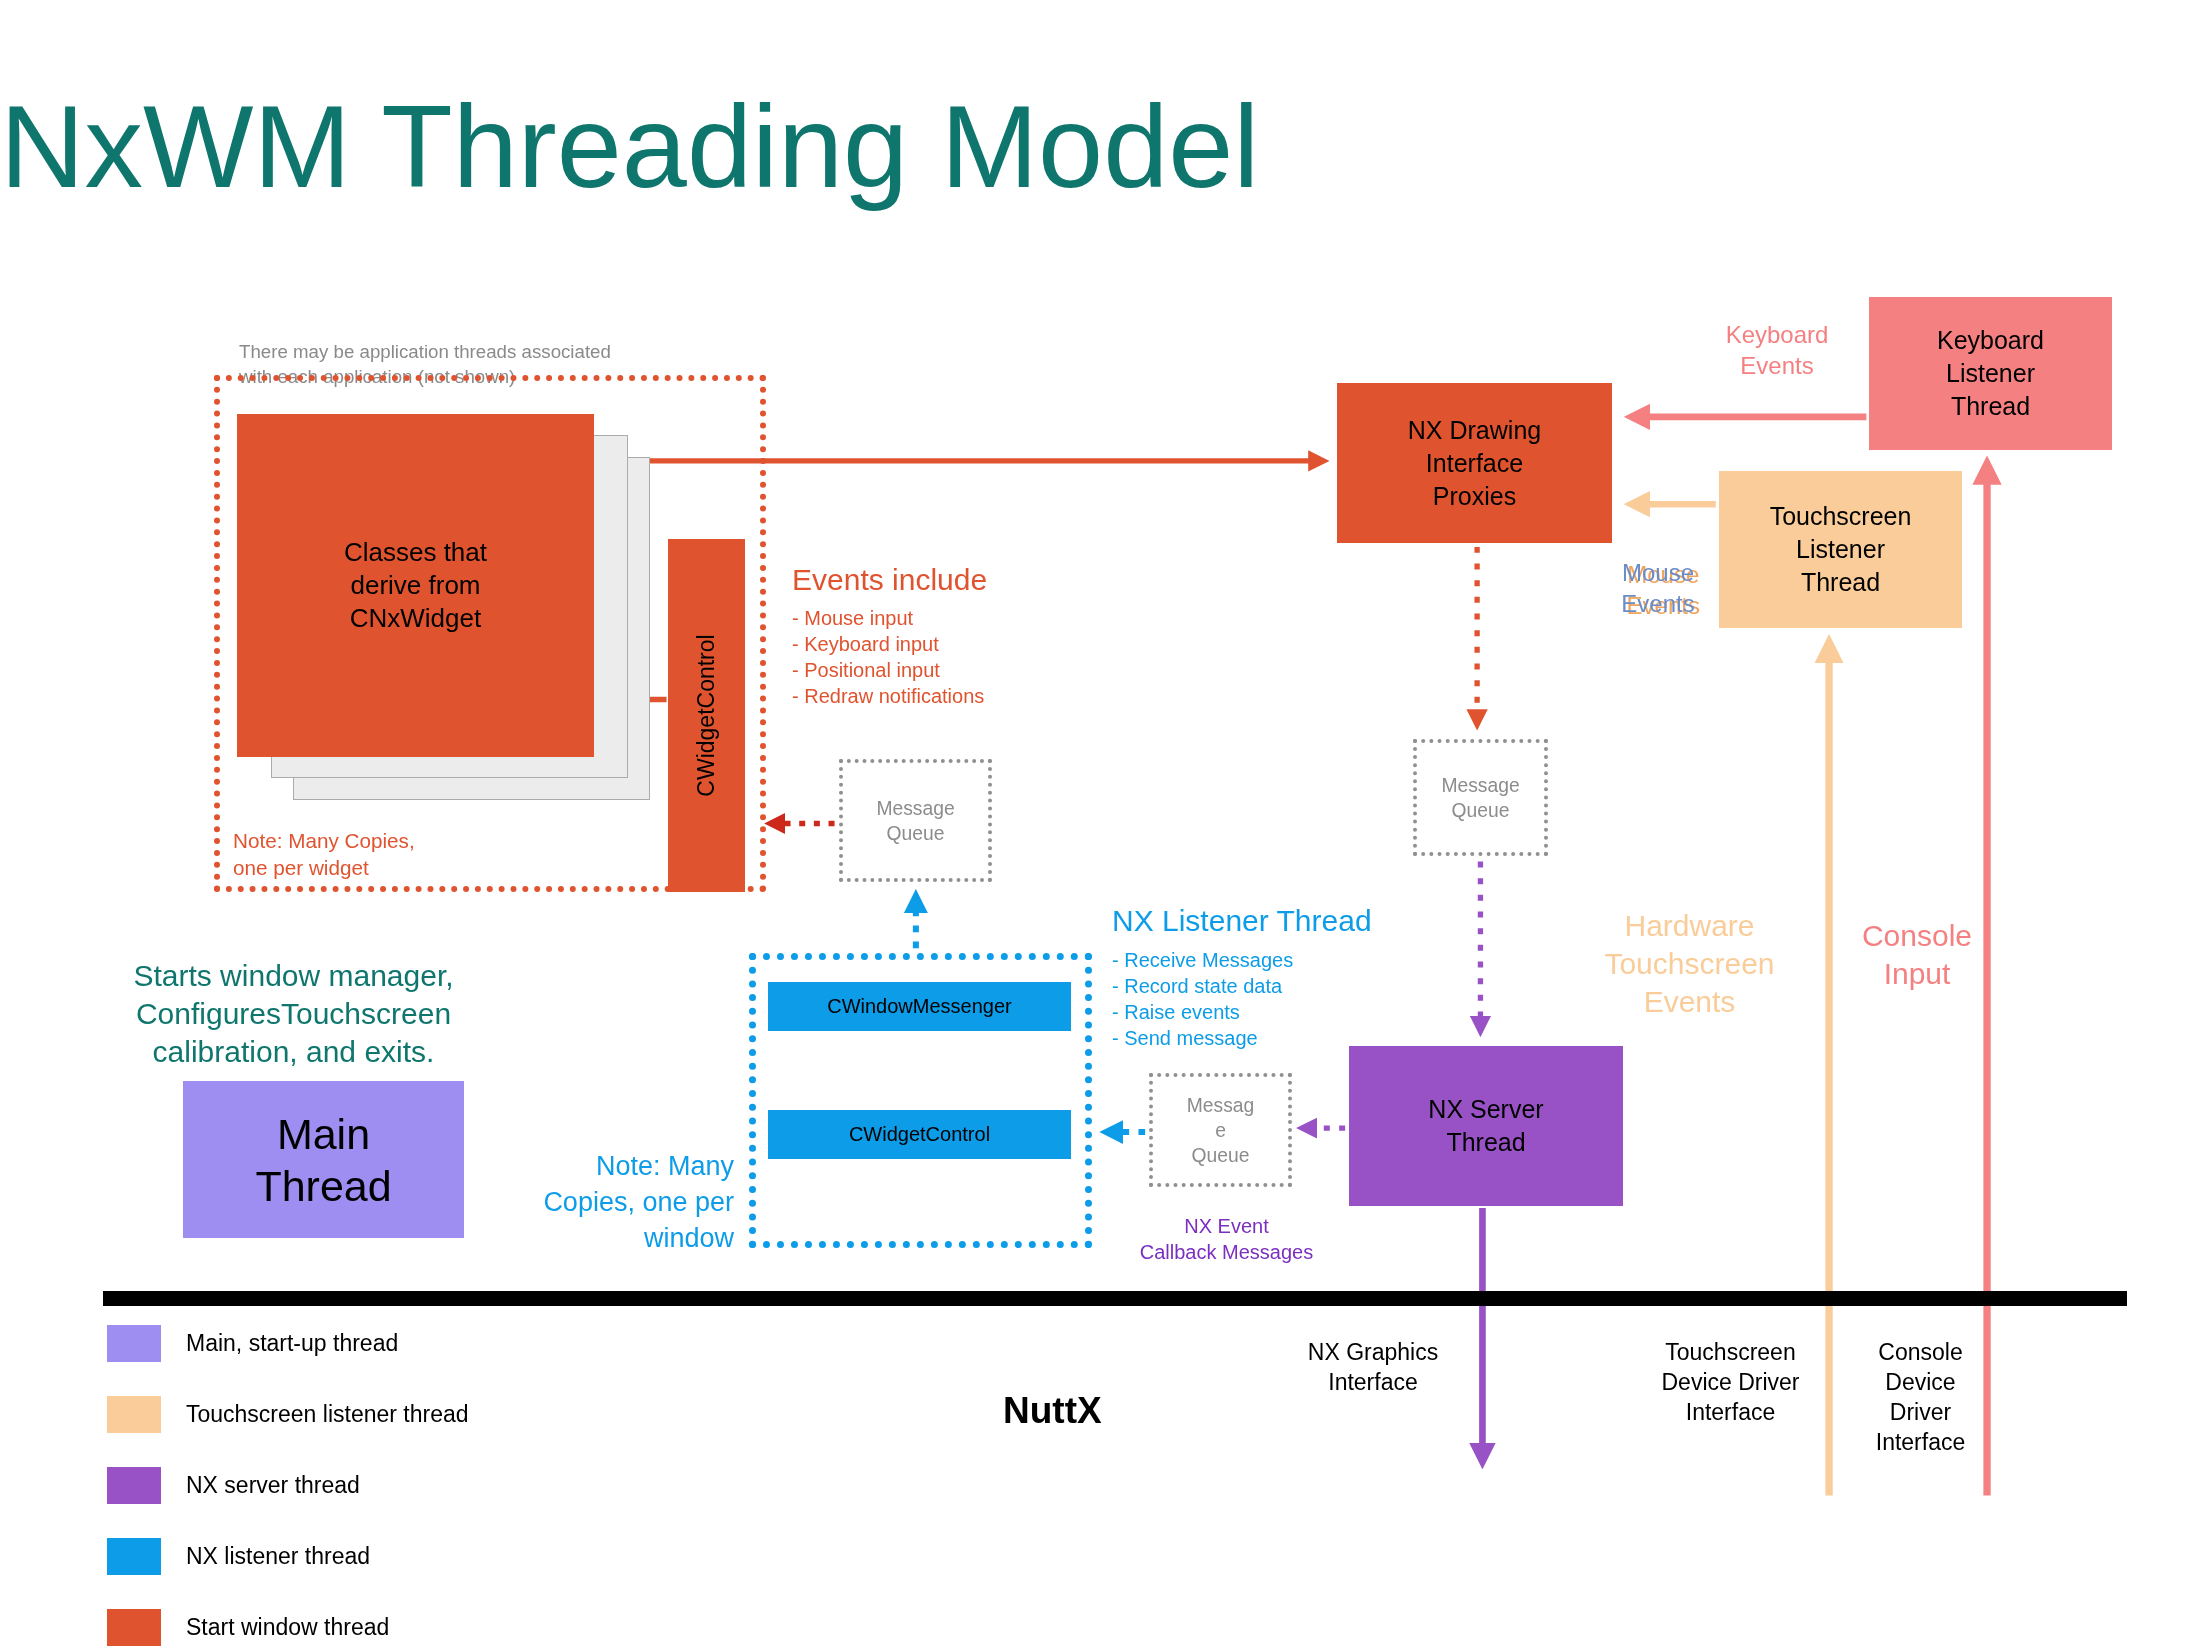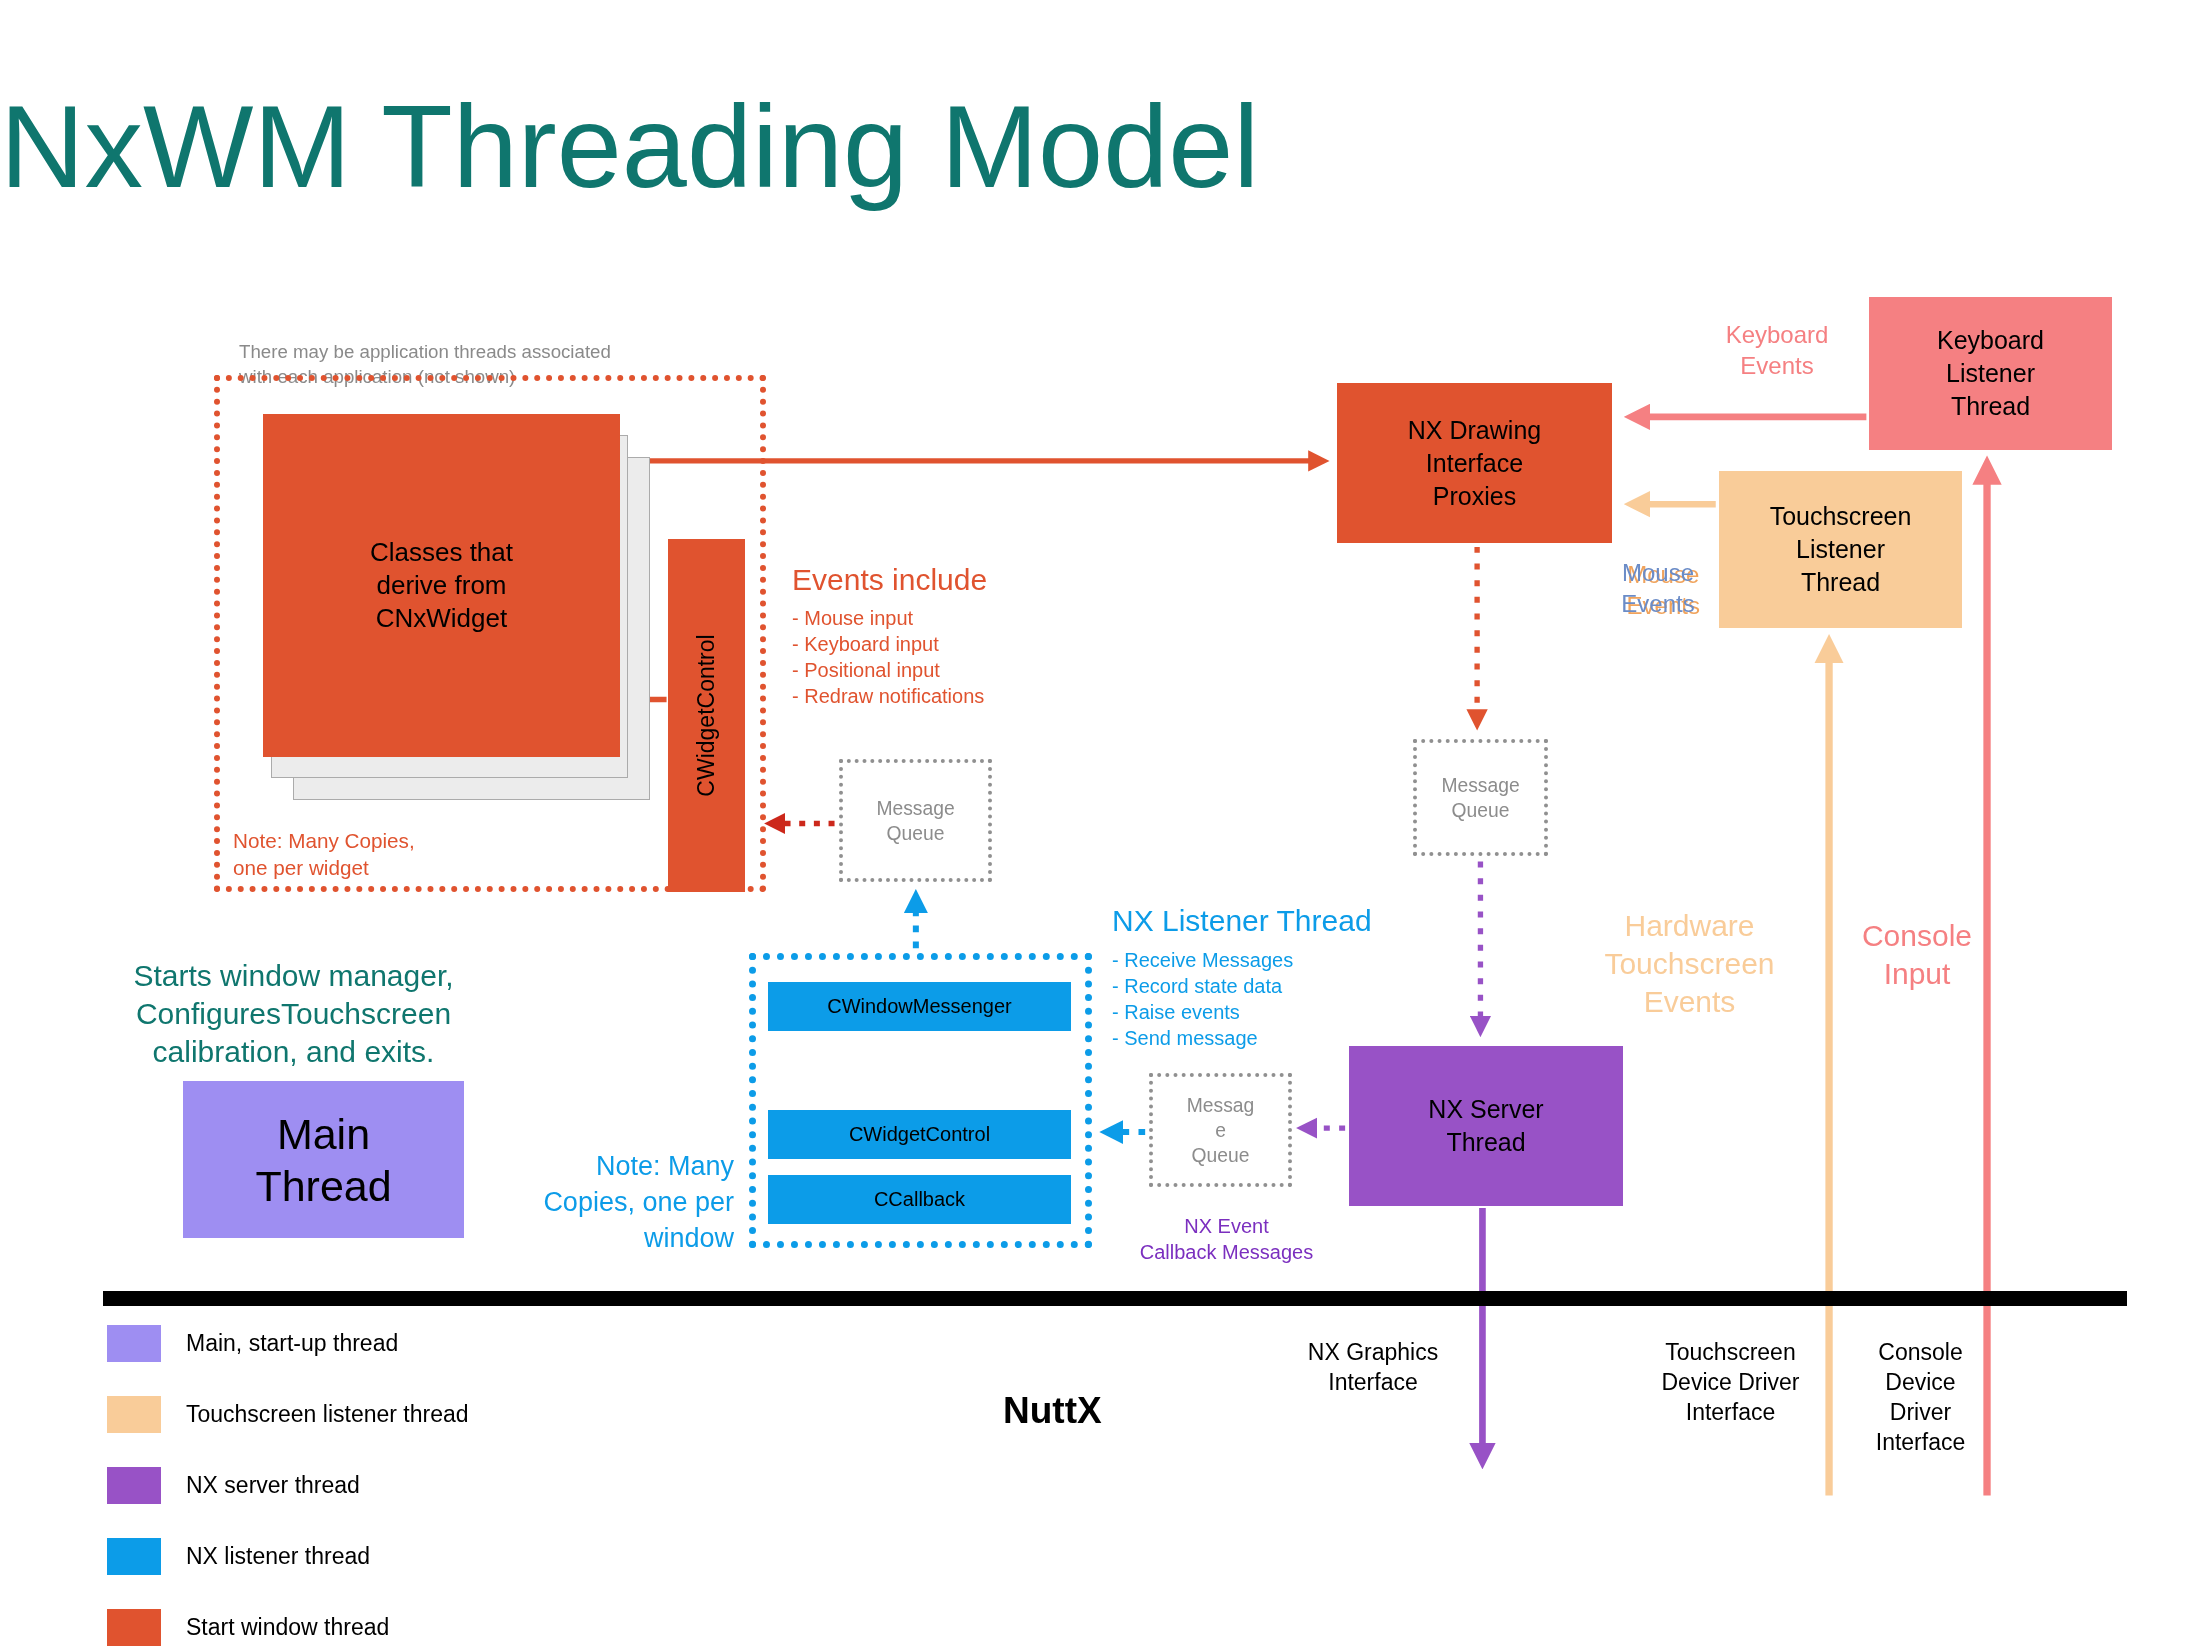--- a/index.html
+++ b/index.html
@@ -85,21 +85,21 @@
 
   <div class="abs title">NxWM Threading Model</div>
 
   <div class="abs pre t-gray" style="left:239px;top:313px;font-size:18.7px;line-height:25px;">There may be application threads associated
 with each application (not shown)</div>
 
   <div class="abs group-orange" style="left:214px;top:375px;width:552px;height:517px;"></div>
 
   <div class="abs sheet" style="left:293px;top:457px;width:357px;height:343px;"></div>
   <div class="abs sheet" style="left:271px;top:435px;width:357px;height:343px;"></div>
-  <div class="abs box-orange ctr pre" style="left:263px;top:414px;width:357px;height:343px;font-size:26px;line-height:33px;">Classes that
+  <div class="abs box-orange ctr pre" style="left:237px;top:414px;width:357px;height:343px;font-size:26px;line-height:33px;">Classes that
 derive from
 CNxWidget</div>
 
   <div class="abs box-orange ctr" style="left:668px;top:539px;width:77px;height:353px;">
     <span class="vert" style="font-size:23px;">CWidgetControl</span>
   </div>
 
   <div class="abs pre t-orange" style="left:233px;top:827px;font-size:20.7px;line-height:27px;">Note:  Many Copies,
 one per widget</div>
 
@@ -137,21 +137,20 @@
 Queue</div>
   <div class="abs queue ctr pre" style="left:839px;top:759px;width:153px;height:123px;">Message
 Queue</div>
 
   <div class="abs box-purple ctr pre" style="left:1349px;top:1046px;width:274px;height:160px;font-size:25px;line-height:33px;">NX Server
 Thread</div>
 
   <div class="abs group-blue" style="left:749px;top:953px;width:343px;height:295px;"></div>
   <div class="abs box-blue ctr" style="left:768px;top:982px;width:303px;height:49px;font-size:20px;">CWindowMessenger</div>
   <div class="abs box-blue ctr" style="left:768px;top:1110px;width:303px;height:49px;font-size:20px;">CWidgetControl</div>
-  <div class="abs box-blue ctr" style="left:768px;top:1175px;width:303px;height:49px;font-size:20px;">CCallback</div>
 
   <div class="abs t-blue" style="left:1112px;top:904px;font-size:30px;">NX Listener Thread</div>
   <div class="abs pre t-blue" style="left:1112px;top:947px;font-size:20px;line-height:26px;">- Receive Messages
 - Record state data
 - Raise events
 - Send message</div>
 
   <div class="abs pre t-blue" style="left:467px;top:1148px;width:267px;text-align:right;font-size:27px;line-height:36px;">Note:  Many
 Copies, one per
 window</div>

